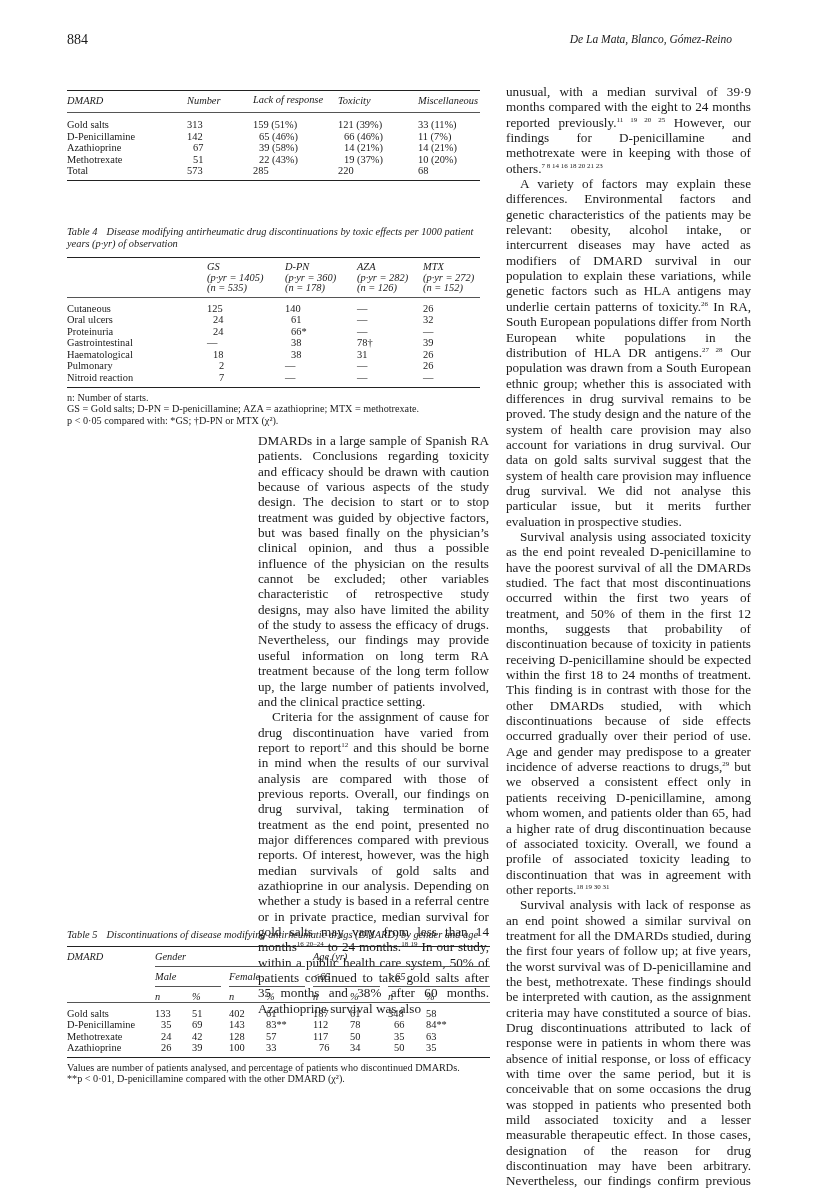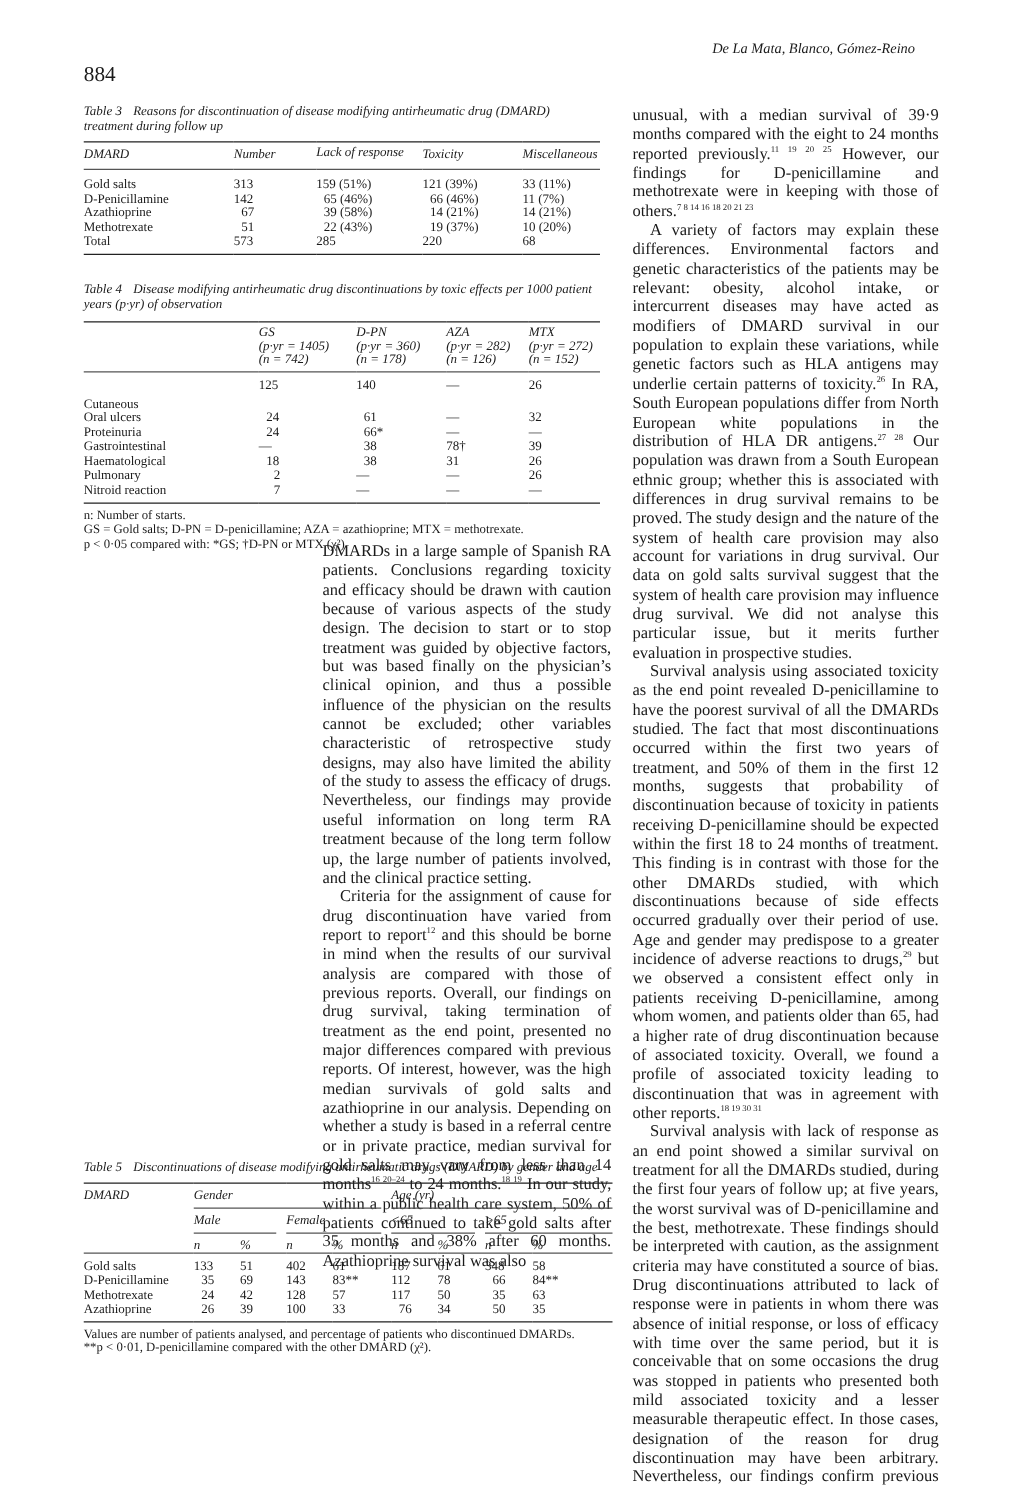--- a/index.html
+++ b/index.html
@@ -1,19 +1,19 @@
 <!DOCTYPE html>
 <html><head>
 <meta charset="utf-8">
 <style>
   html, body { margin:0; padding:0; background:#ffffff; }
   body { width:816px; height:1191px; position:relative; overflow:hidden;
          font-family:"Liberation Serif","DejaVu Serif",serif; color:#1a1a1a; }
   .abs { position:absolute; }
-  .folio { left:67px; top:50px; font-size:17px; }
+  .folio { left:67px; top:32px; font-size:14px; }
   .running { right:84px; top:33px; font-size:11.5px; font-style:italic; }
   .tcap { font-size:10.4px; line-height:11.5px; }
   .tcap i { font-style:italic; }
   .tcap .lbl { font-style:italic; margin-right:9px; }
   table { border-collapse:collapse; font-size:10.4px; }
   td, th { padding:0; font-weight:normal; text-align:left; vertical-align:top; white-space:nowrap; }
   th { font-style:italic; }
   .rule-top { border-top:1.6px solid #222; }
   .rule-bot { border-bottom:1.6px solid #222; }
   .rule-thin { border-bottom:0.8px solid #555; }
@@ -24,23 +24,20 @@
   sup { font-size:7px; line-height:0; vertical-align:super; }
   .rowline td { line-height:11.6px; }
 </style>
 </head>
 <body>
 
 <div class="abs folio">884</div>
 <div class="abs running">De La Mata, Blanco, Gómez-Reino</div>
 
 <div class="abs" style="left:67px; top:84px; width:413px;">
-  <div class="tcap">
-    <i class="lbl">Table 3</i><i>Reasons for discontinuation of disease modifying antirheumatic drug (DMARD) treatment during follow up</i>
-  </div>
   <table style="width:413px; margin-top:6px;">
     <colgroup>
         <col style="width:120px">
         <col style="width:66px">
         <col style="width:85px">
         <col style="width:80px">
         <col>
       </colgroup>
     <tbody>
         <tr class="rule-top">
@@ -103,21 +100,21 @@
         <col style="width:72px">
         <col style="width:66px">
         <col>
       </colgroup>
     <tbody>
         <tr class="rule-top">
       <th style="padding-top:4px;"></th>
       <th style="padding-top:4px; line-height:10.5px; padding-bottom:3px;">
         <div>GS</div>
         <div>(p·yr = 1405)</div>
-        <div>(n = 742)</div>
+        <div>(n = 535)</div>
       </th>
       <th style="padding-top:4px; line-height:10.5px;">
         <div>D-PN</div>
         <div>(p·yr = 360)</div>
         <div>(n = 178)</div>
       </th>
       <th style="padding-top:4px; line-height:10.5px;">
         <div>AZA</div>
         <div>(p·yr = 282)</div>
         <div>(n = 126)</div>
@@ -125,21 +122,21 @@
       <th style="padding-top:4px; line-height:10.5px;">
         <div>MTX</div>
         <div>(p·yr = 272)</div>
         <div>(n = 152)</div>
       </th>
     </tr>
     <tr>
           <td colspan="5" class="rule-thin" style="height:0;"></td>
         </tr>
     <tr class="rowline">
-      <td style="padding-top:20px">Cutaneous</td>
+      <td style="padding-top:5px">Cutaneous</td>
       <td style="padding-top:5px">125</td>
       <td style="padding-top:5px">140</td>
       <td style="padding-top:5px">—</td>
       <td style="padding-top:5px">26</td>
     </tr>
     <tr class="rowline">
       <td>Oral ulcers</td>
       <td style="padding-left:6px">24</td>
       <td style="padding-left:6px">61</td>
       <td>—</td>

